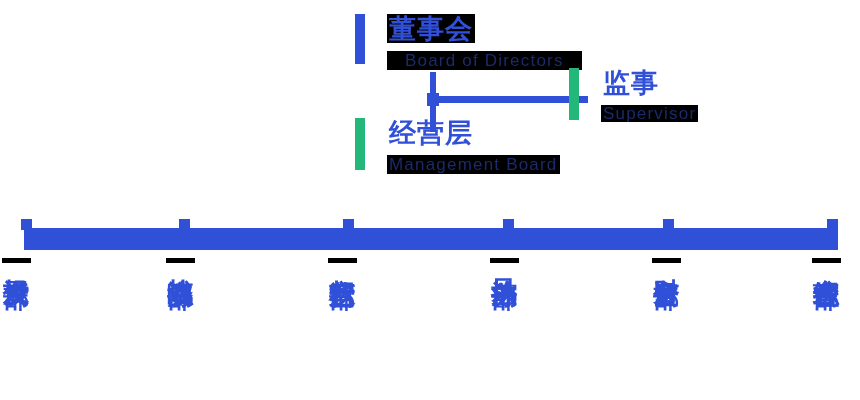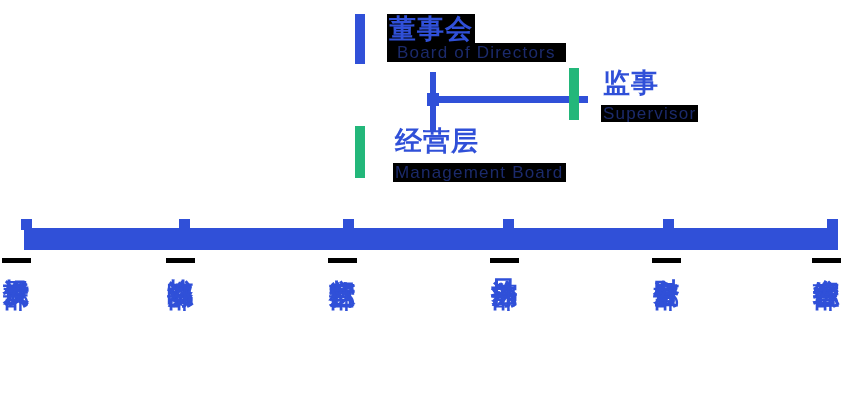--- a/index.html
+++ b/index.html
@@ -58,28 +58,28 @@
     line-height: 1.0;
     white-space: nowrap;
     letter-spacing: 1.2px;
     font-weight: 400;
   }
 
   
   #node-board        { left: 355px; top: 14px; }
   #node-board .node-bar   { height: 50px; }
   #node-board .node-title { font-size: 27px; padding: 1px 2px; }
-  #node-board .node-sub   { font-size: 17px; padding: 1px 10px; }
+  #node-board .node-sub   { font-size: 17px; margin-top: 8px; padding: 1px 18px; }
 
   #node-supervisor   { left: 569px; top: 68px; }
   #node-supervisor .node-bar   { height: 52px; }
   #node-supervisor .node-title { font-size: 27px; padding: 1px 2px; background: transparent; }
   #node-supervisor .node-sub   { font-size: 17px; margin-top: 8px; padding: 0 2px; }
 
-  #node-management   { left: 355px; top: 126px; gap: 6px; }
+  #node-management   { left: 355px; top: 118px; }
   #node-management .node-bar   { height: 52px; }
   #node-management .node-title { font-size: 27px; padding: 1px 2px; background: transparent; }
   #node-management .node-sub   { font-size: 17px; margin-top: 8px; padding: 1px 2px; }
 
   
   .connector {
     position: absolute;
     background: #3050d8;
   }
   

